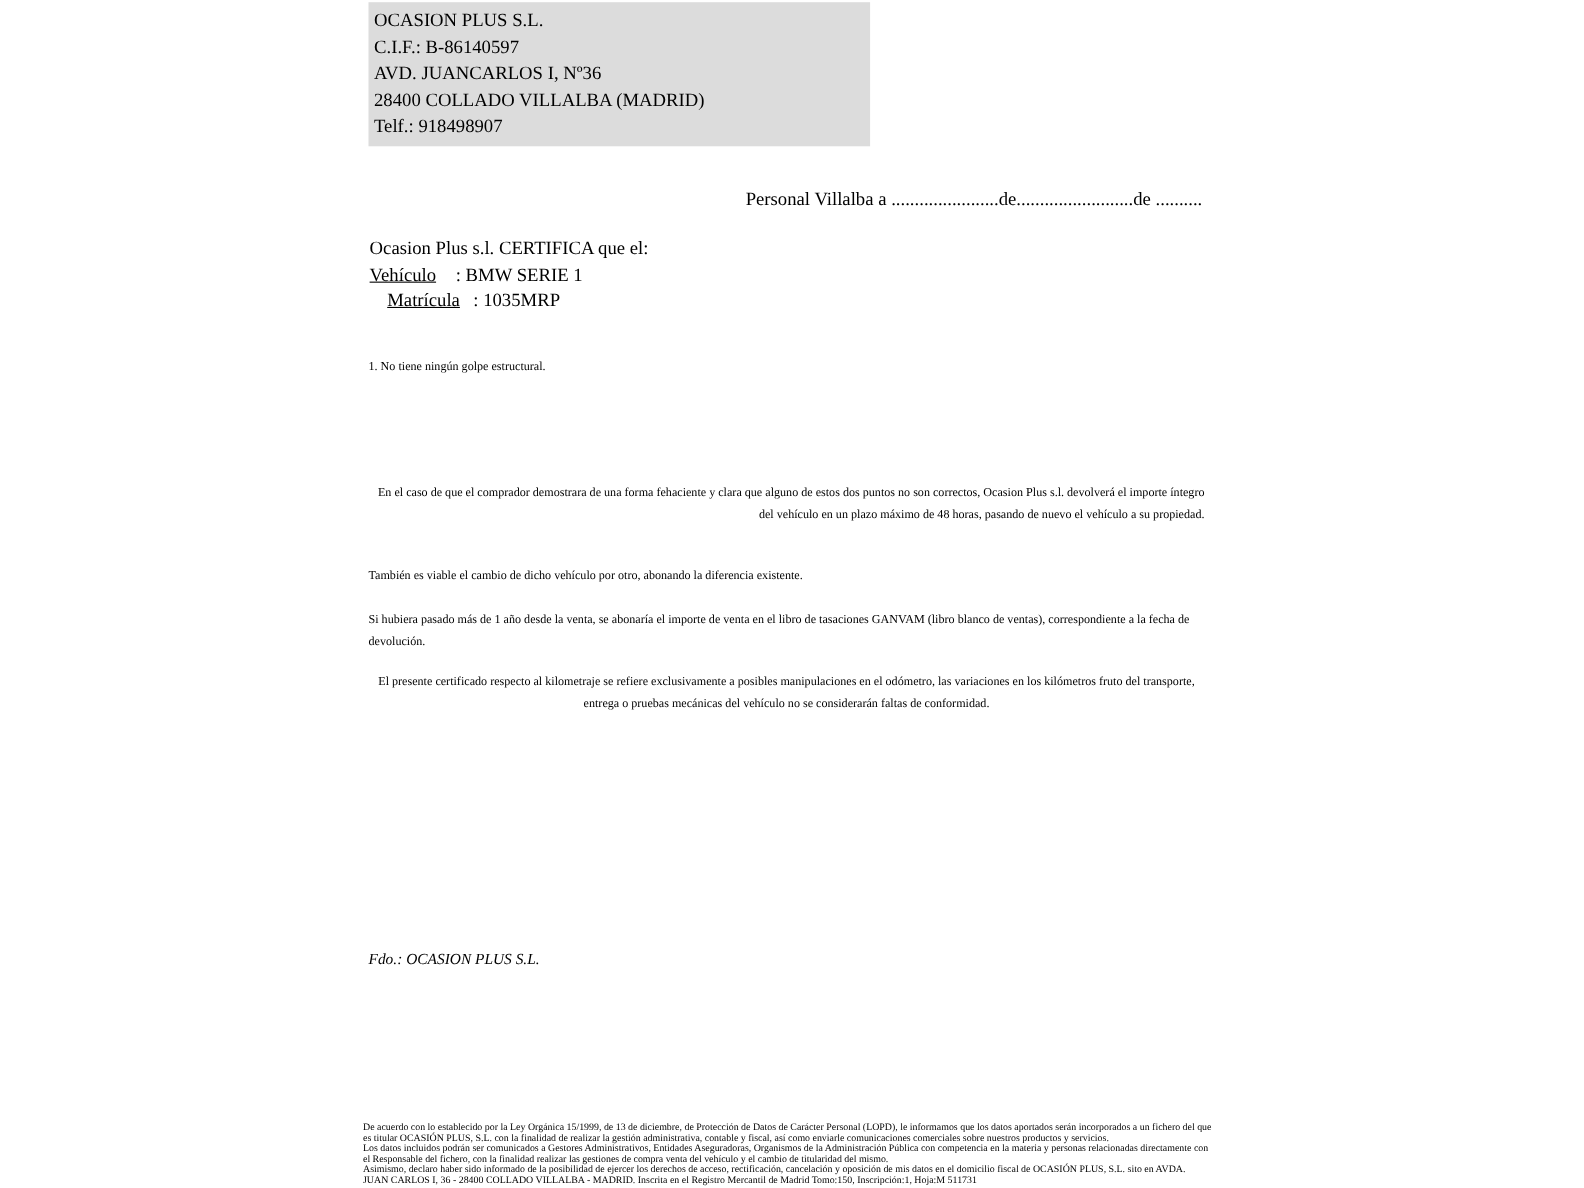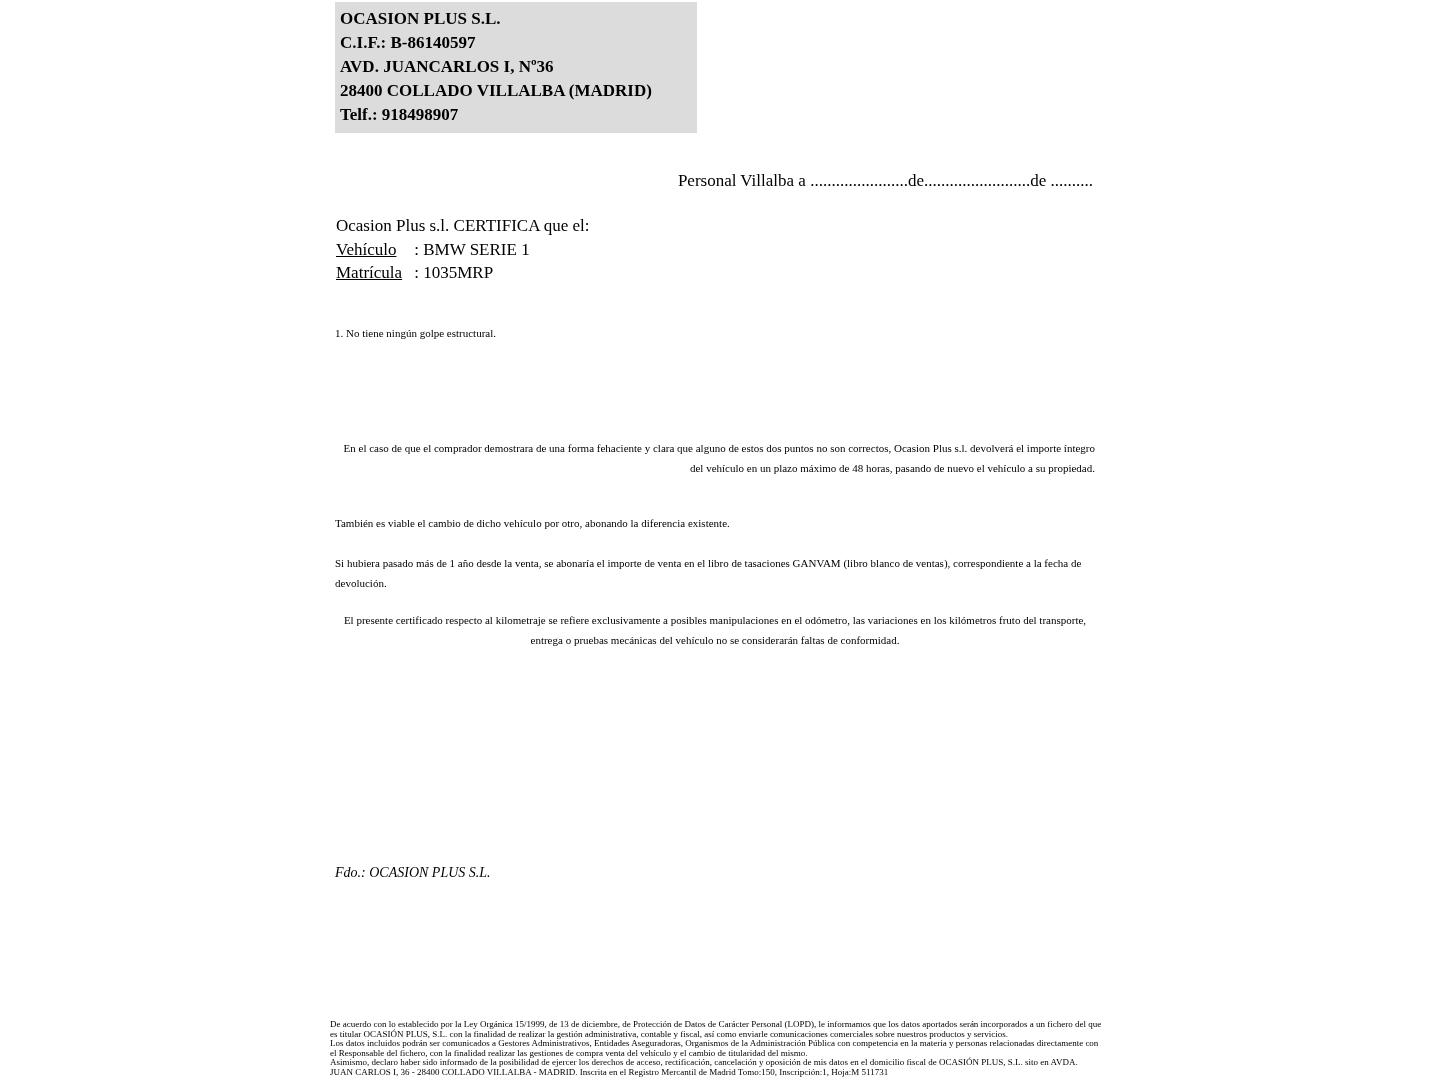--- a/index.html
+++ b/index.html
@@ -11,41 +11,41 @@
     background: #ffffff;
     color: #000000;
     font-family: "Liberation Serif", serif;
     overflow: hidden;
   }
   .abs { position: absolute; }
 
   .header-box {
     left: 335px;
     top: 2px;
-    width: 362px;
+    width: 456px;
     background: #dcdcdc;
     padding: 5px 8px 6px 5px;
     font-size: 17px;
-    font-weight: bold;
+    font-weight: normal;
     line-height: 24px;
   }
 
   .date-line {
     left: 335px;
     top: 170px;
     width: 758px;
     text-align: right;
     font-size: 17px;
     line-height: 21px;
   }
 
   .certify-line { left: 336px; font-size: 17px; line-height: 21px; }
   .certify-intro { top: 215px; }
   .vehicle-row { top: 239px; }
-  .plate-row { top: 262px; }
+  .plate-row { top: 262px; margin-left: 16px; }
   .field-label {
     display: inline-block;
     min-width: 74px;
     text-decoration: underline;
   }
   .field-value { display: inline; }
 
   .body-text {
     left: 335px;
     width: 760px;

